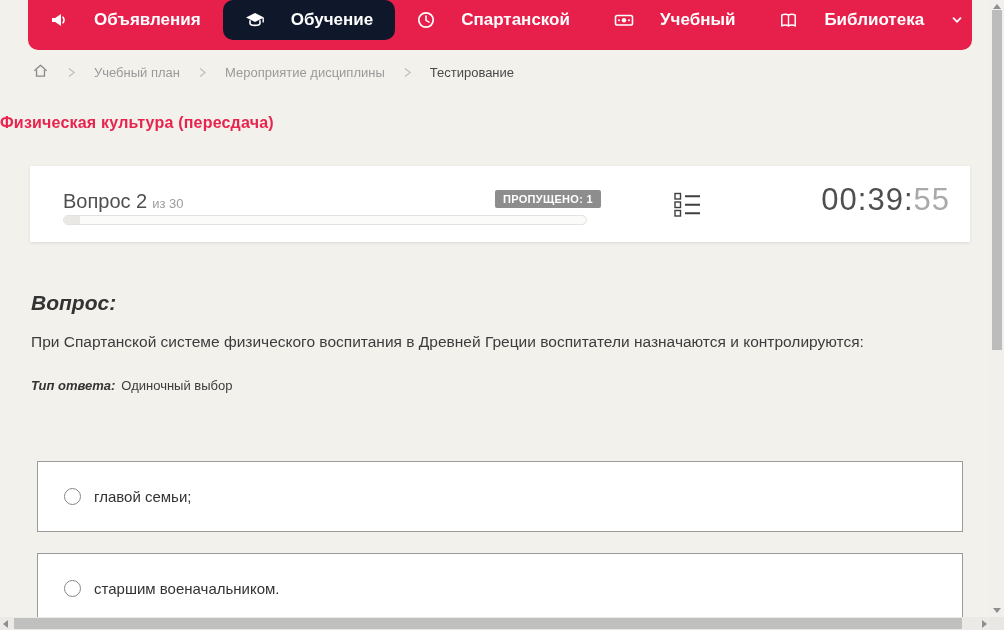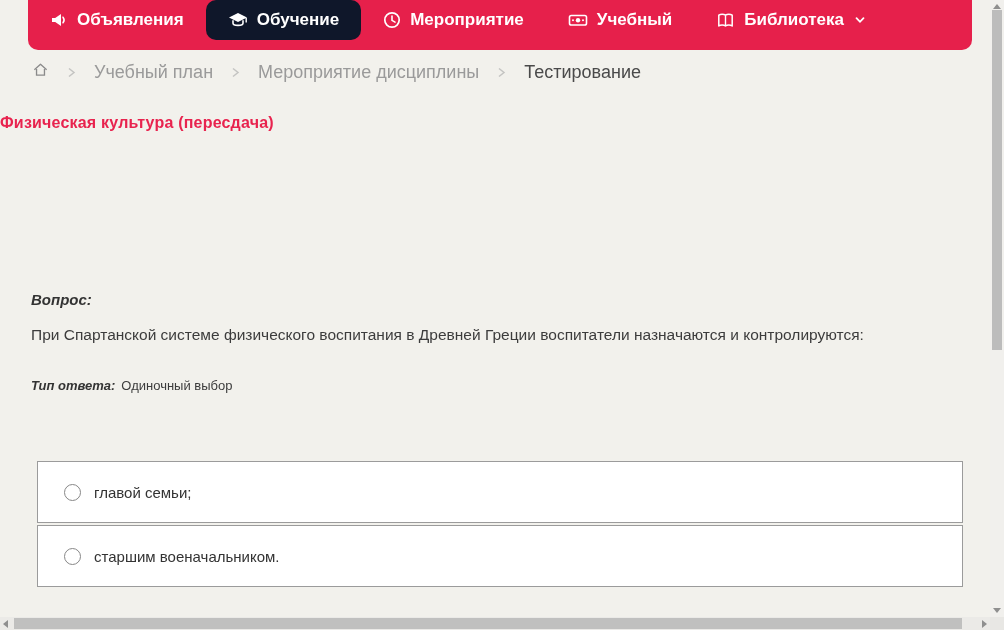--- a/index.html
+++ b/index.html
@@ -11,31 +11,31 @@
   }
   #screen{position:absolute;inset:0;width:1004px;height:630px;overflow:hidden;}
 
   
   .navbar{
     position:absolute;left:28px;top:0;width:944px;height:50px;
     background:#e6204b;border-radius:0 0 10px 10px;
     display:flex;align-items:stretch;color:#fff;
   }
   .nav-item{
-    display:flex;align-items:center;gap:9px;
+    display:flex;align-items:center;gap:26px;
     padding:0 22px;font-size:17px;font-weight:bold;
     white-space:nowrap;cursor:pointer;height:40px;box-sizing:border-box;
   }
   .nav-item.active{background:#0f172a;border-radius:10px;}
   .nav-item svg{display:block;}
 
   
   .breadcrumb{
     position:absolute;left:32px;top:62px;height:20px;
-    display:flex;align-items:center;gap:18px;font-size:18px;color:#9a9a9a;
+    display:flex;align-items:center;gap:18px;font-size:13px;color:#9a9a9a;
   }
   .crumb{cursor:pointer;}
   .crumb.current{color:#4a4a4a;}
   .crumb-sep{color:#c4c4c2;display:flex;align-items:center;}
 
   
   .page-title{
     position:absolute;left:0;top:114px;width:990px;text-align:left;
     color:#e8234e;font-size:16px;font-weight:bold;letter-spacing:.2px;
   }
@@ -59,29 +59,29 @@
   .progress-fill{height:100%;background:#e9e8e5;width:3%;}
   .list-btn{position:absolute;left:644px;top:26px;cursor:pointer;}
   .timer{
     position:absolute;right:20px;top:16px;font-size:31px;color:#4f4f4f;
     letter-spacing:1px;
   }
   .timer .secs{color:#a9a9a9;}
 
   
   .question-block{position:absolute;left:31px;top:291px;width:930px;}
-  .q-label{font-size:15px;font-weight:bold;font-style:italic;color:#333;}
+  .q-label{font-size:21px;font-weight:bold;font-style:italic;color:#333;}
   .q-text{font-size:15.5px;color:#3c3c3c;margin-top:17px;line-height:1.35;}
   .answer-type{position:absolute;left:31px;top:378px;font-size:13px;color:#3c3c3c;}
   .answer-type .t-label{font-weight:bold;font-style:italic;color:#333;margin-right:6px;}
 
   
   .options{position:absolute;left:37px;top:461px;width:926px;}
   .option{
-    box-sizing:border-box;width:926px;height:62px;margin-bottom:2px;
+    box-sizing:border-box;width:926px;height:71px;margin-bottom:21px;
     background:#ffffff;border:1px solid #9b9b9b;
     display:flex;align-items:center;padding-left:26px;cursor:pointer;
   }
   .radio{
     width:15px;height:15px;border-radius:50%;
     border:1px solid #878787;background:#fff;margin-right:13px;flex:0 0 auto;
   }
   .option-text{font-size:15px;color:#333;}
 
   
@@ -121,21 +121,21 @@
       </span>
       <span>Обучение</span>
     </div>
     <div class="nav-item">
       <span>
         <svg width="18" height="18" viewBox="0 0 18 18">
             <circle cx="9" cy="9" r="7.2" stroke="#fff" stroke-width="1.7" fill="none"></circle>
             <path d="M9 5v4.4l3 1.7" stroke="#fff" stroke-width="1.6" fill="none" stroke-linecap="round"></path>
           </svg>
       </span>
-      <span>Мероприятие</span>
+      <span>Спартанской</span>
     </div>
     <div class="nav-item">
       <span>
         <svg width="20" height="18" viewBox="0 0 20 18">
             <rect x="1.5" y="4.5" width="17" height="9.5" rx="1.8" stroke="#fff" stroke-width="1.6" fill="none"></rect>
             <circle cx="10" cy="9.2" r="2.2" fill="#fff"></circle>
             <circle cx="5" cy="9.2" r="1" fill="#fff"></circle>
             <circle cx="15" cy="9.2" r="1" fill="#fff"></circle>
           </svg>
       </span>
@@ -179,20 +179,38 @@
     <span class="crumb-sep">
       <svg width="9" height="11" viewBox="0 0 9 11">
           <path d="M2 1.5 7 5.5 2 9.5" stroke="#c4c4c2" stroke-width="1.5" fill="none"></path>
         </svg>
     </span>
     <span class="crumb current">Тестирование</span>
   </div>
 
   <div class="page-title">Физическая культура (пересдача)</div>
 
+  <div class="quiz-panel">
+    <div class="q-num"><span>Вопрос 2</span><span class="q-total">из 30</span></div>
+    <div class="skip-badge">ПРОПУЩЕНО: 1</div>
+    <div class="progress-track">
+        <div class="progress-fill" style="width: 3%;"></div>
+      </div>
+    <div class="list-btn">
+      <svg width="27" height="26" viewBox="0 0 27 26">
+          <g stroke="#3f3f3f" fill="none">
+            <rect x="1" y="1.5" width="5.5" height="5.5" stroke-width="1.4"></rect>
+            <rect x="1" y="10" width="5.5" height="5.5" stroke-width="1.4"></rect>
+            <rect x="1" y="18.5" width="5.5" height="5.5" stroke-width="1.4"></rect>
+            <path d="M11 4.2h15M11 12.7h15M11 21.2h15" stroke-width="1.9"></path>
+          </g>
+        </svg>
+    </div>
+    <div class="timer"><span>00:39:</span><span class="secs">55</span></div>
+  </div>
 
   <div class="question-block">
     <div class="q-label">Вопрос:</div>
     <div class="q-text">При Спартанской системе физического воспитания в Древней Греции воспитатели назначаются и контролируются:</div>
   </div>
   <div class="answer-type">
     <span class="t-label">Тип ответа:</span><span>Одиночный выбор</span>
   </div>
 
   <div class="options">

